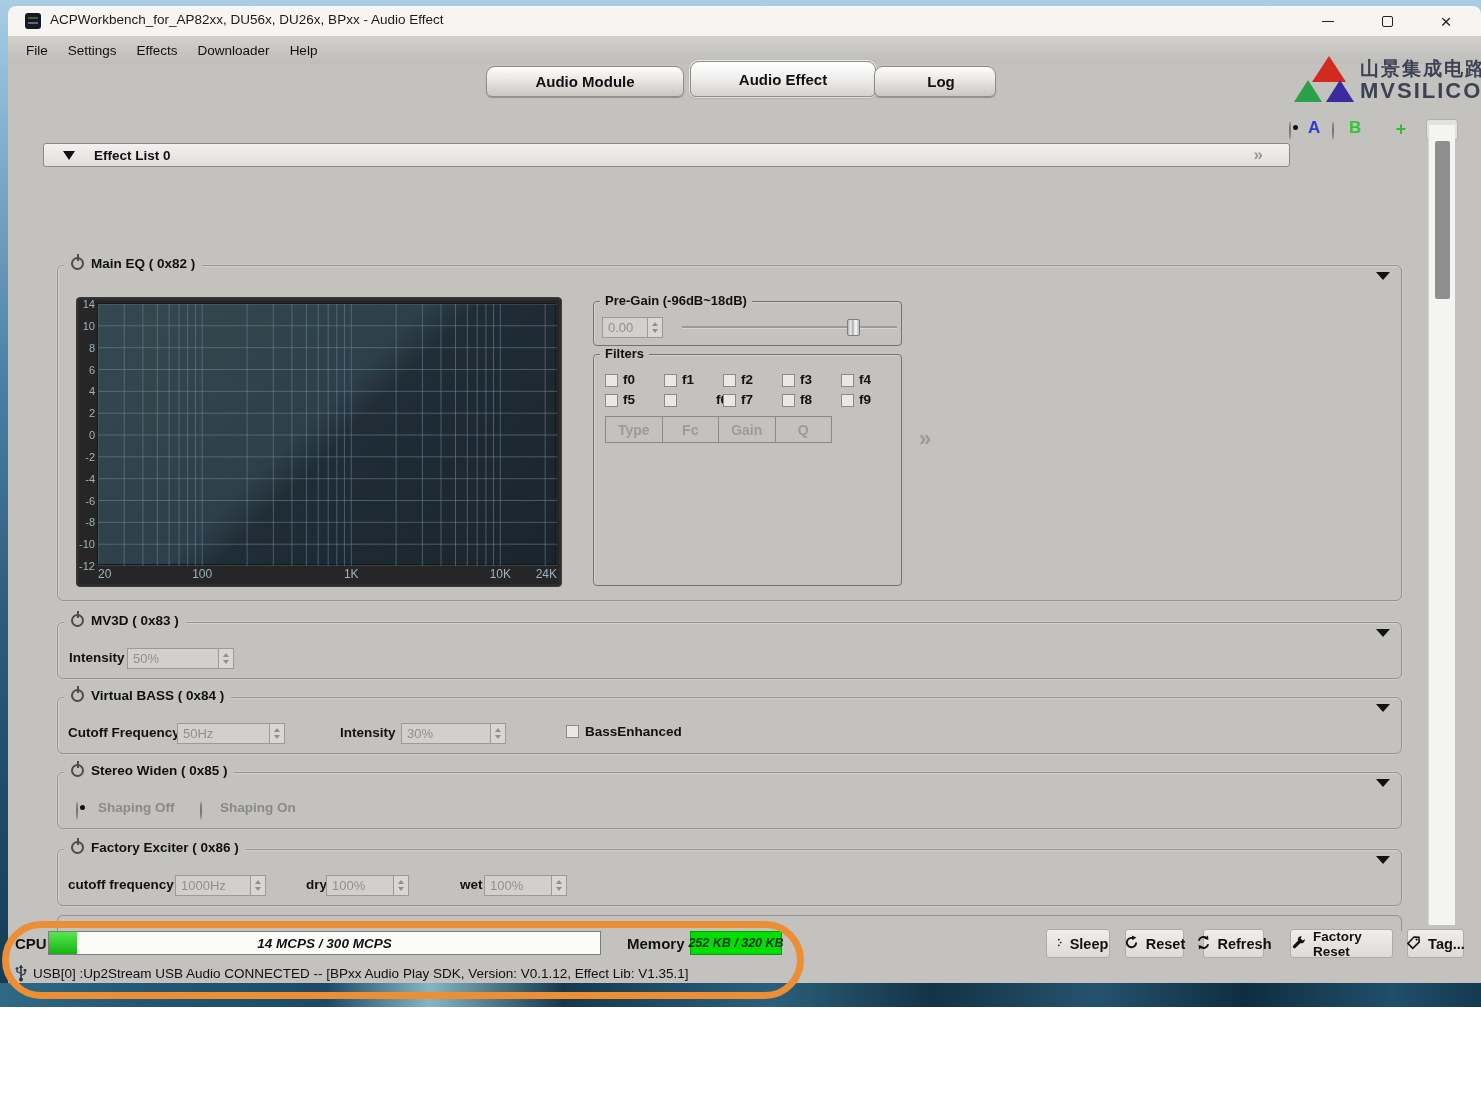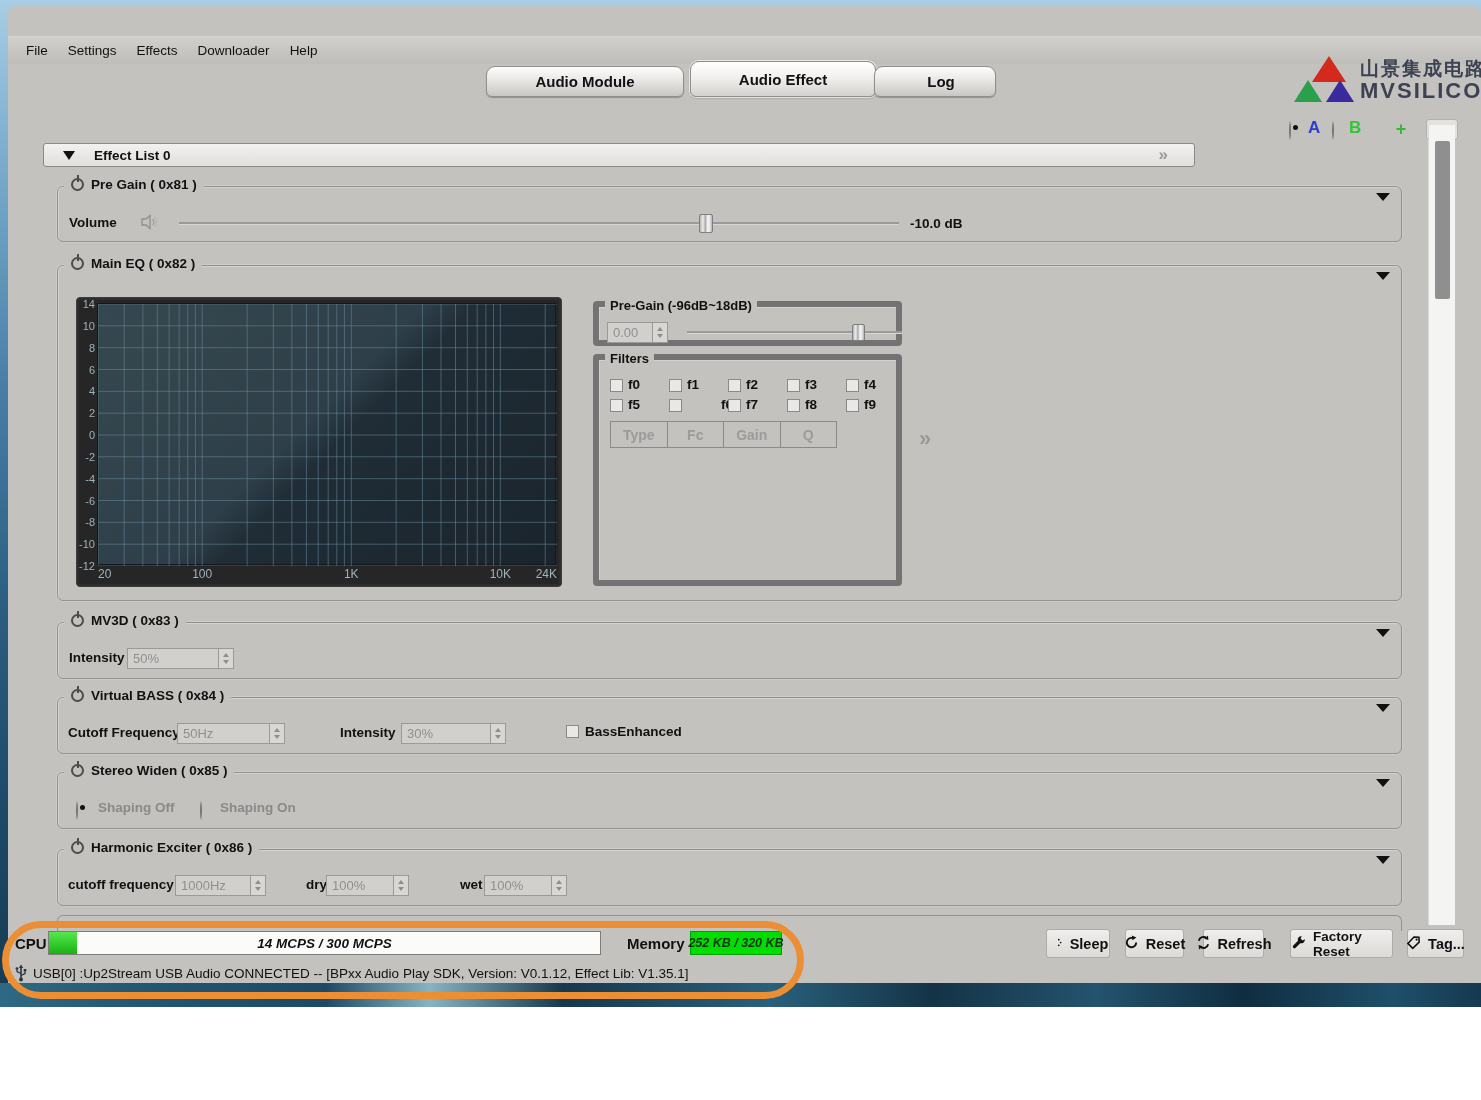--- a/index.html
+++ b/index.html
@@ -76,21 +76,21 @@
   .slider-thumb { position:absolute; top:50%; width:14px; height:19px; margin:-9.5px 0 0 -7px; border:1px solid #7e7e7e; border-radius:2px;
     background:linear-gradient(90deg,#b5b5b5 0%,#ececec 25%,#a8a8a8 45%,#ececec 60%,#f2f2f2 75%,#b5b5b5 100%); }
 
   
   .eq-frame { background:#262626; border:1px solid #3c3c3c; border-radius:4px; box-shadow:0 0 0 2px #2e2e2e inset; }
   .eq-plot { position:absolute; left:20px; top:5px; width:459px; height:262px;
     background:linear-gradient(135deg,#36484f 0%,#2e3f49 46%,#202d36 53%,#1a242c 100%); border:1px solid #101820; }
   .eq-ytick { position:absolute; right:100%; margin-right:3px; transform:translateY(-50%); color:#9fb3bc; font-size:11px; }
   .eq-xtick { position:absolute; top:100%; margin-top:3px; color:#9fb3bc; font-size:12px; }
 
-  .grpbox { border:6px solid #737373; border-radius:4px; box-shadow:0.5px 0.5px 0 rgba(255,255,255,.5) inset;text-align:right; }
+  .grpbox { border:1px solid #737373; border-radius:4px; box-shadow:0.5px 0.5px 0 rgba(255,255,255,.5) inset;text-align:right; }
   .grp-legend { position:absolute; top:-9px; left:6px; background:#c3c2bf; padding:0 5px; font-weight:bold; font-size:13px; color:#111; white-space:nowrap; }
   .fbtn { width:57.5px; height:27px; border:1px solid #8a8a8a; margin-left:-1px; display:flex; align-items:center; justify-content:center;
     font-weight:bold; font-size:14px; color:#9b9b9b; background:transparent; }
 
   
   .progress { background:#fbfbfa; border:1px solid #7e7d7a; }
   .progress .fill { position:absolute; left:0; top:0; bottom:0; background:linear-gradient(180deg,#55e84e,#17b212); }
   .progress .ptext { position:absolute; inset:0; display:flex; align-items:center; justify-content:center;
     font-style:italic; font-weight:bold; font-size:13.5px; color:#111; }
   .membox { background:#00dd00; border:1px solid #00a000; display:flex; align-items:center; justify-content:center;
@@ -110,20 +110,36 @@
 <body>
 
 <div class="page">
 
   <div class="abs wallpaper"></div>
   <div class="abs water"></div>
   <div class="abs whitebar"></div>
 
   <div class="abs app">
 
+    <div class="abs titlebar">
+      <div class="abs app-icon">
+          <i style="top:4px"></i>
+          <i style="top:9px; background:#5a6a7a;"></i>
+        </div>
+      <div class="abs title-text">ACPWorkbench_for_AP82xx, DU56x, DU26x, BPxx - Audio Effect</div>
+      <div class="abs winbtn" style="left:1297px;">
+          <span class="min-glyph"></span>
+        </div>
+      <div class="abs winbtn" style="left:1356px;">
+          <span class="max-glyph"></span>
+        </div>
+      <div class="abs winbtn" style="left:1415px;">
+          <span class="close-glyph">×</span>
+        </div>
+    </div>
 
     <div class="abs menubar">
       <span class="menu-item">File</span>
       <span class="menu-item">Settings</span>
       <span class="menu-item">Effects</span>
       <span class="menu-item">Downloader</span>
       <span class="menu-item">Help</span>
     </div>
 
     <div class="abs tab" style="left:478px; top:60px; width:198px;">Audio Module</div>
@@ -142,53 +158,31 @@
 
     <div class="abs" style="left:1281px; top:112px; width:176px; height:22px;">
       <span class="abs radio sel" style="left:0; top:4px;"></span>
       <span class="abs ab-label" style="left:19px; top:0; color:#2b3bd6;">A</span>
       <span class="abs radio" style="left:41px; top:4px;"></span>
       <span class="abs ab-label" style="left:60px; top:0; color:#35c435;">B</span>
       <span class="abs pm-btn" style="left:96px; top:1px;">+</span>
       <span class="abs pm-btn pm-minus" style="left:137px; top:1px;">−</span>
     </div>
 
-    <div class="abs effectbar" style="left:35px; top:137px; width:1152px; height:24px;">
+    <div class="abs effectbar" style="left:35px; top:137px; width:1247px; height:24px;">
       <span class="tri-down" style="margin-left:19px; border-top-width:9px;"></span>
       <span class="lbl" style="margin-left:19px;">Effect List 0</span>
       <span style="flex:1"></span>
       <span class="chev" style="font-size:17px; color:#9a9998; margin-right:28px; letter-spacing:-2px;">»</span>
     </div>
 
     <div class="abs scroll-track" style="left:1420px; top:119px; width:27px; height:800px;">
       <div class="abs scroll-thumb" style="left:6px; top:16px; width:15px; height:158px;"></div>
     </div>
 
-    <div class="abs section" style="left:49px; top:180px; width:1345px; height:56px;">
-      <div class="legend">
-        <span class="power">
-            <i></i>
-          </span>
-        <span class="t">Pre Gain ( 0x81 )</span>
-      </div>
-      <span class="collapse"></span>
-      <span class="abs lbl" style="left:11px; top:28px;">Volume</span>
-      <span class="abs" style="left:83px; top:27px;">
-        <svg width="18" height="16" viewBox="0 0 18 16">
-            <polygon points="1,5 5,5 9,1.5 9,14.5 5,11 1,11" fill="none" stroke="#8f8f8f" stroke-width="1.3"></polygon>
-            <path d="M11.5 5 A4 4 0 0 1 11.5 11" fill="none" stroke="#9f9f9f" stroke-width="1.2"></path>
-            <path d="M13.5 3 A7 7 0 0 1 13.5 13" fill="none" stroke="#b5b5b5" stroke-width="1.2"></path>
-          </svg>
-      </span>
-      <div class="abs" style="left:121px; top:26px; width:720px; height:20px;">
-        <span class="slider-track"></span>
-        <span class="slider-thumb" style="left: 73.2%;"></span>
-      </div>
-      <span class="abs lbl" style="left:852px; top:29px;">-10.0 dB</span>
-    </div>
 
     <div class="abs section" style="left:49px; top:259px; width:1345px; height:336px;">
       <div class="legend">
         <span class="power">
             <i></i>
           </span>
         <span class="t">Main EQ ( 0x82 )</span>
       </div>
       <span class="collapse"></span>
 
@@ -362,21 +356,21 @@
       <span class="abs lbl dis" style="left:40px; top:27px;">Shaping Off</span>
       <span class="abs radio" style="left:140px; top:29px;"></span>
       <span class="abs lbl dis" style="left:162px; top:27px;">Shaping On</span>
     </div>
 
     <div class="abs section" style="left:49px; top:843px; width:1345px; height:57px;">
       <div class="legend">
         <span class="power">
             <i></i>
           </span>
-        <span class="t">Harmonic Exciter ( 0x86 )</span>
+        <span class="t">Factory Exciter ( 0x86 )</span>
       </div>
       <span class="collapse"></span>
       <span class="abs lbl" style="left:10px; top:27px;">cutoff frequency</span>
       <div class="abs field" style="left:117px; top:25px; width:76px;">1000Hz</div>
       <div class="abs spin" style="left:193px; top:25px;">
           <b class="tu"></b>
           <b class="td"></b>
         </div>
       <span class="abs lbl" style="left:248px; top:27px;">dry</span>
       <div class="abs field" style="left:268px; top:25px; width:68px;">100%</div>

